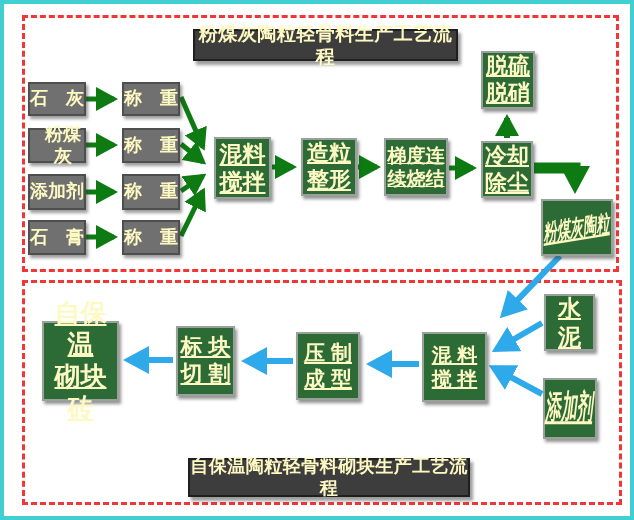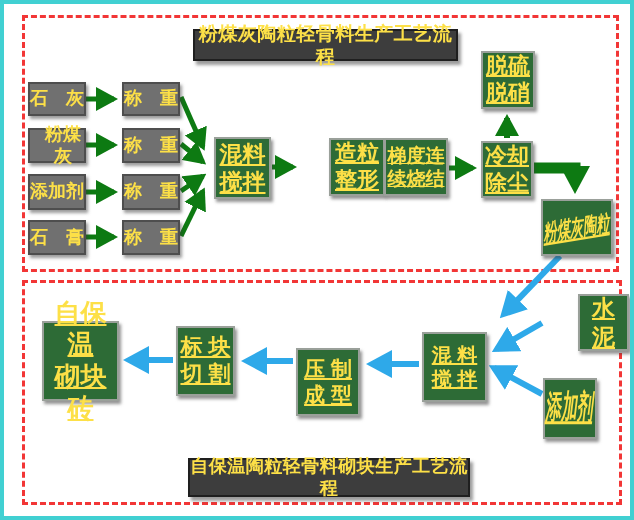--- a/index.html
+++ b/index.html
@@ -17,21 +17,21 @@
     border:3px dashed #f23636;
     box-sizing:border-box;
     z-index:1;
   }
   #arrow-layer{position:absolute;left:0;top:0;z-index:2;}
   .box{
     position:absolute;
     box-sizing:border-box;
     display:flex;align-items:center;justify-content:center;
     text-align:center;
-    color:#fde047;
+    color:#fef9c3;
     font-weight:bold;
     white-space:pre-line;
     line-height:1.22;
     z-index:3;
   }
   .green{
     background:#2d6b36;
     border:2px solid #9aa09a;
     box-shadow:2px 3px 3px rgba(60,60,60,0.55);
     font-size:22px;
@@ -115,42 +115,42 @@
   <div class="box gray" style="left:24px;top:170px;width:58px;height:36px;">添加剂</div>
   <div class="box gray" style="left:24px;top:216px;width:58px;height:35px;">石　膏</div>
 
   <div class="box gray" style="left:118px;top:78px;width:58px;height:34px;">称　重</div>
   <div class="box gray" style="left:118px;top:124px;width:58px;height:35px;">称　重</div>
   <div class="box gray" style="left:118px;top:170px;width:58px;height:36px;">称　重</div>
   <div class="box gray" style="left:118px;top:216px;width:58px;height:35px;">称　重</div>
 
   <div class="box green" style="left:210px;top:133px;width:57px;height:62px;font-size:23px;">混料
 搅拌</div>
-  <div class="box green" style="left:297px;top:134px;width:56px;height:58px;margin-left:28px;">造粒
+  <div class="box green" style="left:297px;top:134px;width:56px;height:58px;">造粒
 整形</div>
   <div class="box green" style="left:477px;top:137px;width:52px;height:57px;">冷却
 除尘</div>
   <div class="box green" style="left:380px;top:134px;width:64px;height:58px;font-size:19px;">梯度连
 续烧结</div>
   <div class="box green" style="left:477px;top:47px;width:54px;height:58px;">脱硫
 脱硝</div>
 
   <div class="box green" style="left:537px;top:195px;width:72px;height:57px;">
     <span class="slant-product">粉煤灰陶粒</span>
   </div>
 
   <div class="box green" style="left:38px;top:317px;width:77px;height:80px;font-size:26px;">自保温
 砌块砖</div>
   <div class="box green" style="left:172px;top:322px;width:59px;height:70px;font-size:22px;">标 块
 切 割</div>
-  <div class="box green" style="left:292px;top:344px;width:64px;height:68px;font-size:21px;">压 制
+  <div class="box green" style="left:292px;top:328px;width:64px;height:68px;font-size:21px;">压 制
 成 型</div>
   <div class="box green" style="left:418px;top:328px;width:65px;height:70px;font-size:20px;">混 料
 搅 拌</div>
-  <div class="box green" style="left:540px;top:290px;width:51px;height:57px;font-size:23px;margin-left:34px;">水 泥</div>
+  <div class="box green" style="left:540px;top:290px;width:51px;height:57px;font-size:23px;">水 泥</div>
 
   <div class="box green" style="left:539px;top:374px;width:54px;height:61px;">
     <span class="slant-additive">添加剂</span>
   </div>
 
   <div class="box titlebox" style="left:184px;top:454px;width:282px;height:39px;font-size:18px;">自保温陶粒轻骨料砌块生产工艺流程</div>
 
 </div>
 
 </body></html>

